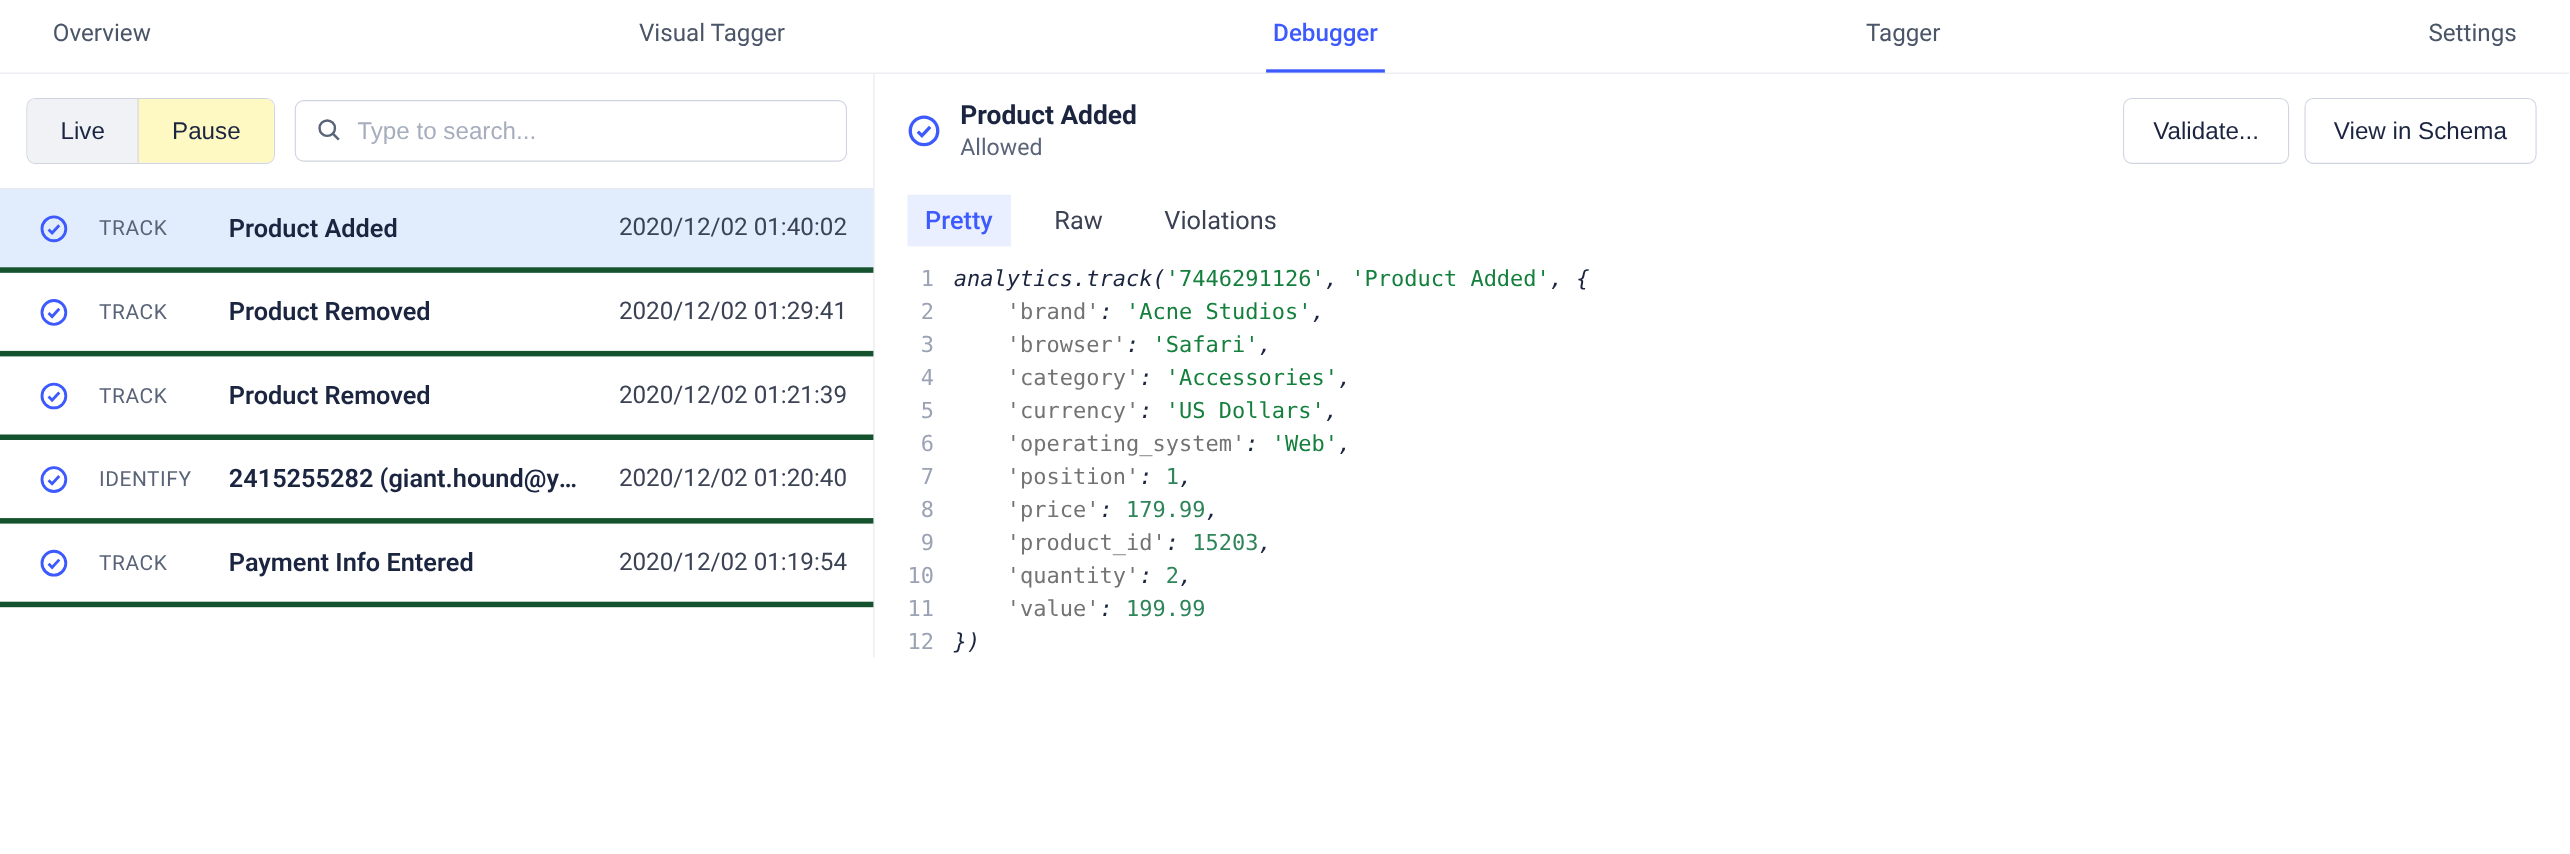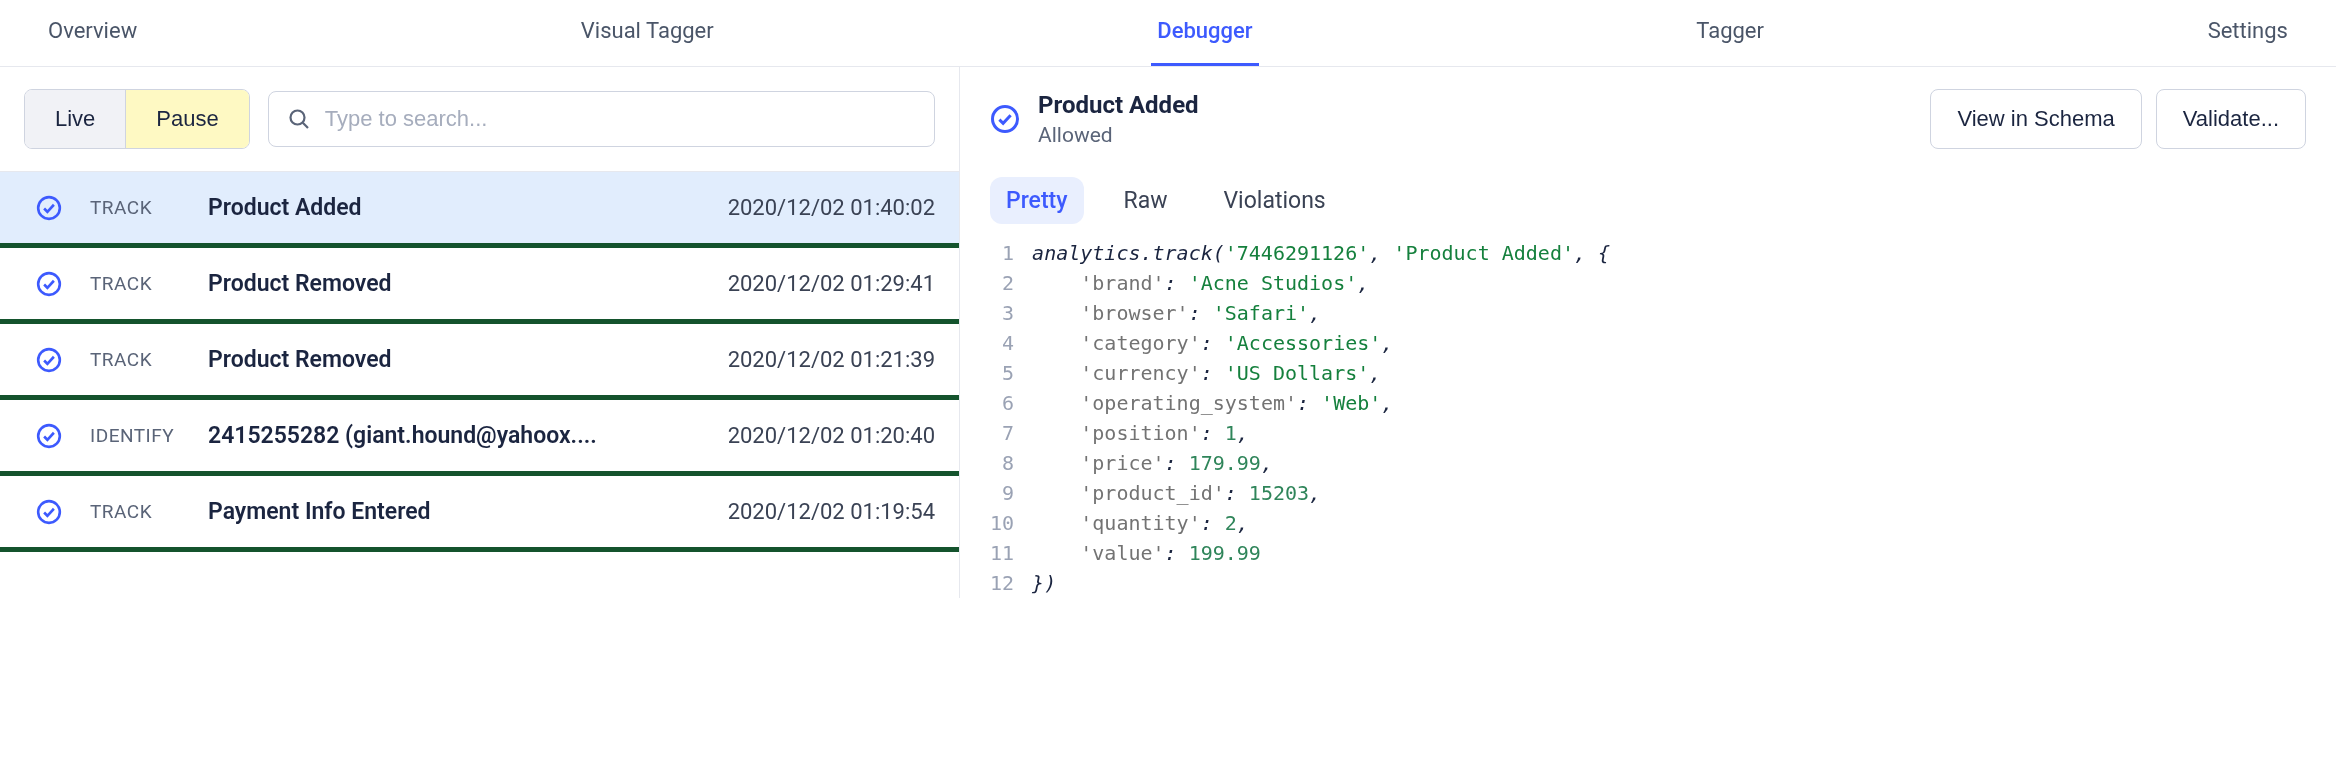--- a/index.html
+++ b/index.html
@@ -25,21 +25,21 @@
     }
     .tab.active {
       color: #3d5afe;
       font-weight: 500;
       border-bottom-color: #3d5afe;
     }
     .content {
       display: flex;
     }
     .left-pane {
-      width: 960px;
+      width: 795px;
       border-right: 1px solid #e6e8ee;
     }
     .toolbar {
       display: flex;
       align-items: center;
       gap: 18px;
       padding: 22px 24px;
     }
     .btn-group {
       display: flex;
@@ -56,21 +56,21 @@
       color: #1b2540;
     }
     .btn-group button.active {
       background: #f1f2f6;
       font-weight: 500;
     }
     .btn-group button + button { border-left: 1.5px solid #cfd4e0; }
     .search-wrap {
       flex: 1;
       display: flex;
-      align-items: center;
+      align-items: flex-start;
       border: 1.5px solid #cfd4e0;
       border-radius: 8px;
       padding: 14px 18px;
       gap: 14px;
     }
     .search-wrap svg { flex-shrink: 0; }
     .search-input {
       border: none;
       outline: none;
       font-size: 22px;
@@ -136,21 +136,21 @@
       display: flex;
       gap: 24px;
       padding: 6px 30px 0 30px;
       align-items: center;
     }
     .sub-tab {
       padding: 10px 16px;
       color: #3a4254;
       font-size: 23px;
       cursor: pointer;
-      border-radius: 12px;
+      border-radius: 0;
     }
     .sub-tab.active {
       color: #3d5afe;
       background: #e9effe;
       font-weight: 500;
     }
     .code-block {
       display: flex;
       padding: 14px 0 0 0;
       font-family: "SFMono-Regular", Consolas, "Menlo", monospace;
@@ -250,22 +250,22 @@
     <div class="detail-header">
       <svg width="30" height="30" viewBox="0 0 24 24" fill="none" stroke="#3d5afe" stroke-width="2.4">
           <circle cx="12" cy="12" r="10"></circle>
           <polyline points="7.5 12.5 10.5 15.5 16.5 9"></polyline>
         </svg>
       <div class="detail-title-block">
         <div class="detail-title">Product Added</div>
         <div class="detail-subtitle">Allowed</div>
       </div>
       <div class="detail-actions">
+        <button class="btn-outline">Validate...</button>
         <button class="btn-outline">View in Schema</button>
-        <button class="btn-outline">Validate...</button>
       </div>
     </div>
 
     <div class="sub-tabs">
       <div class="sub-tab active">Pretty</div>
       <div class="sub-tab">Raw</div>
       <div class="sub-tab">Violations</div>
     </div>
 
     <div class="code-block">

